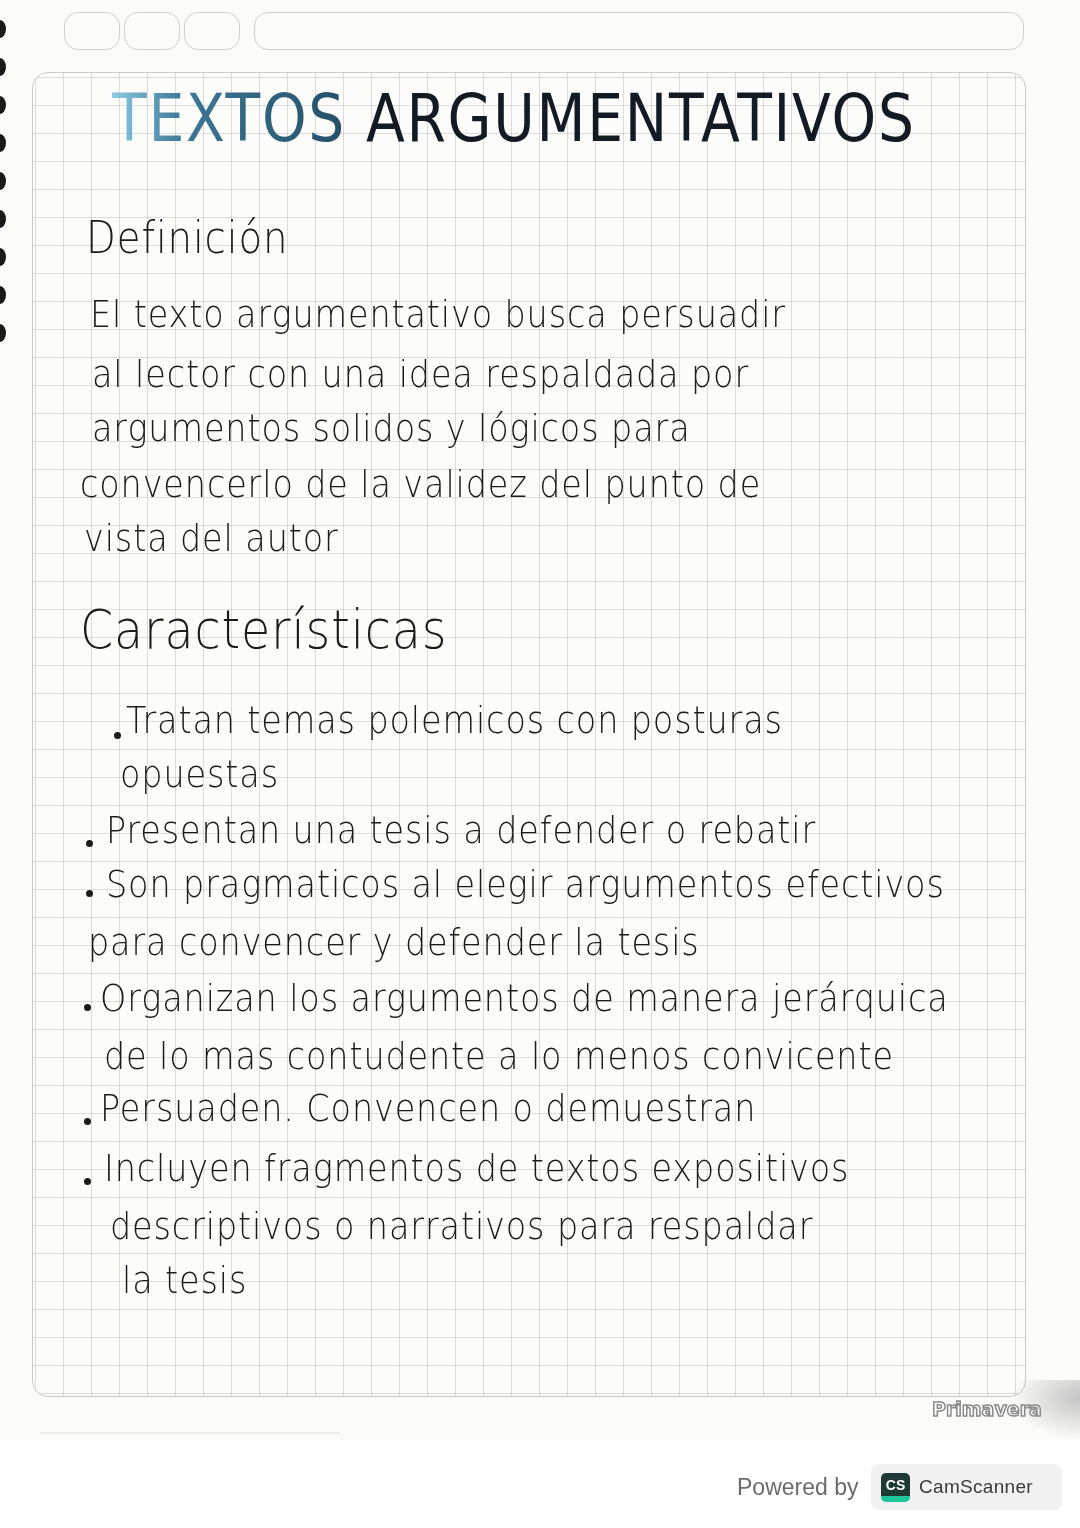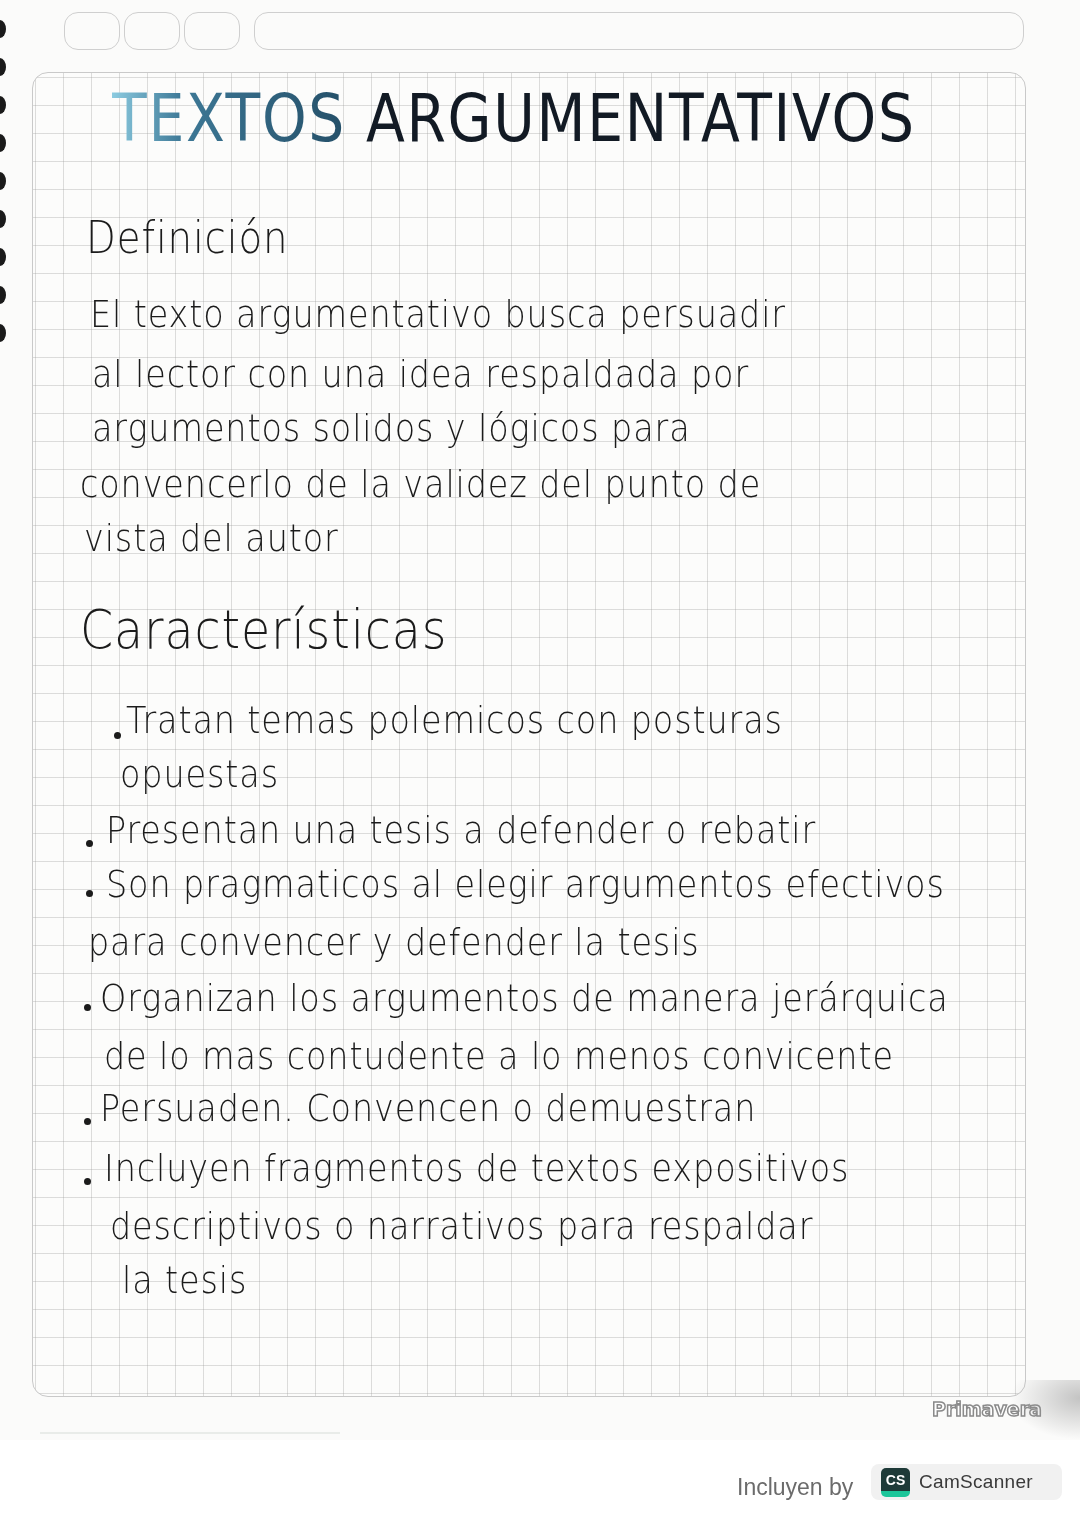--- a/index.html
+++ b/index.html
@@ -139,21 +139,21 @@
       top: 1474px;
       font-family: "Liberation Sans", sans-serif;
       font-size: 23px;
       color: #6b6b6b;
     }
     .cs-badge {
       position: absolute;
       left: 871px;
       top: 1464px;
       width: 191px;
-      height: 36px;
+      height: 46px;
       background: #f1f1f1;
       border-radius: 8px;
       display: flex;
       align-items: center;
       box-sizing: border-box;
       padding-left: 10px;
     }
     .cs-logo {
       width: 29px;
       height: 29px;
@@ -246,17 +246,17 @@
   <div class="hand body-line" style="left:104px; top:1146px;">Incluyen fragmentos de textos expositivos</div>
   <div class="hand body-line" style="left:110px; top:1204px;">descriptivos o narrativos para respaldar</div>
   <div class="hand body-line" style="left:122px; top:1258px;">la tesis</div>
 
   <div class="brand-primavera">Primavera</div>
   <div class="corner-shadow"></div>
   <div class="faint-line"></div>
 </div>
 
 <div class="footer"></div>
-<div class="powered">Incluyen by</div>
+<div class="powered">Powered by</div>
 <div class="cs-badge">
   <div class="cs-logo">CS</div>
   <div class="cs-name">CamScanner</div>
 </div>
 
 </body></html>

